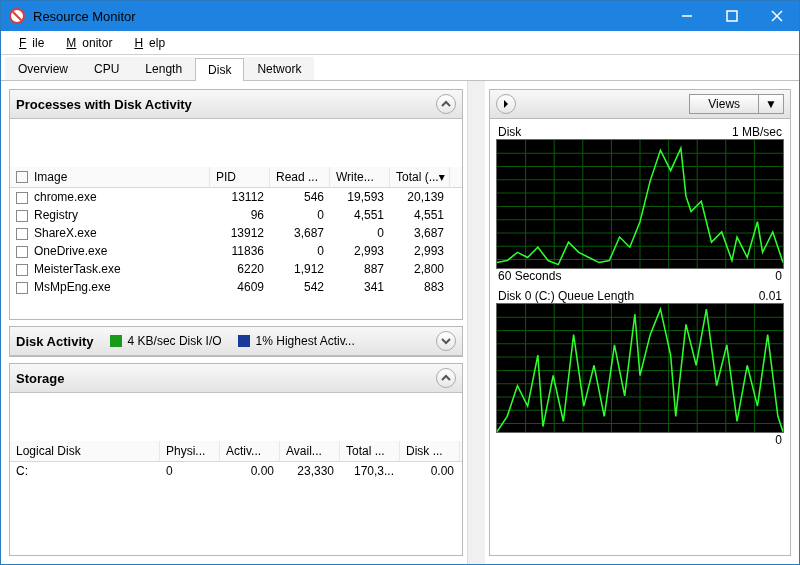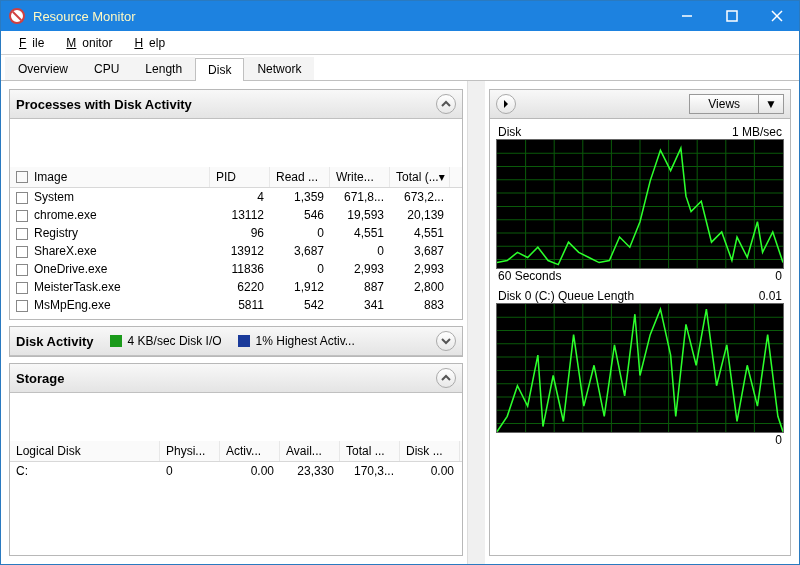--- a/index.html
+++ b/index.html
@@ -1,17 +1,17 @@
 <!DOCTYPE html>
 <html><head>
 <meta charset="utf-8">
 <style>
 * { box-sizing: border-box; margin: 0; padding: 0; }
 body { font-family: "Segoe UI", Tahoma, sans-serif; font-size: 12px; background: #fff; width: 800px; height: 565px; overflow: hidden; border: 1px solid #2a7ac0; }
-.titlebar { background: #1d82e0; height: 30px; display: flex; align-items: center; color: #fef9c3; }
+.titlebar { background: #1d82e0; height: 30px; display: flex; align-items: center; color: #000000; }
 .titlebar .app-icon { width: 16px; height: 16px; margin: 0 8px; border: 2px solid #d04040; border-radius: 50%; position: relative; background: #fff; }
 .titlebar .app-icon::after { content: ""; position: absolute; width: 12px; height: 2px; background: #d04040; transform: rotate(45deg); top: 5px; left: 0; }
 .titlebar .title { flex: 1; font-size: 13px; }
 .winbtns { display: flex; height: 100%; }
 .winbtn { width: 45px; display: flex; align-items: center; justify-content: center; cursor: pointer; }
 .winbtn svg { stroke: #fff; stroke-width: 1.5; fill: none; }
 .menubar { height: 24px; display: flex; align-items: center; padding: 0 6px; gap: 4px; border-bottom: 1px solid #d0d0d0; }
 .menubar span { padding: 2px 6px; cursor: pointer; }
 .menubar .u { text-decoration: underline; }
 .tabs { display: flex; height: 26px; border-bottom: 1px solid #c0c0c0; padding-left: 4px; align-items: flex-end; }
@@ -121,27 +121,20 @@
         <div>PID</div>
         <div>Read ...</div>
         <div>Write...</div>
         <div>
               <span>Total (...</span>
               <span class="sort-ind">▾</span>
             </div>
       </div>
       <div class="tbl-body" id="proc-body">
             <div class="tbl-row">
-              <div><span class="chk"></span>System</div>
-              <div class="num">4</div>
-              <div class="num">1,359</div>
-              <div class="num">671,8...</div>
-              <div class="num">673,2...</div>
-            </div>
-            <div class="tbl-row">
               <div><span class="chk"></span>chrome.exe</div>
               <div class="num">13112</div>
               <div class="num">546</div>
               <div class="num">19,593</div>
               <div class="num">20,139</div>
             </div>
             <div class="tbl-row">
               <div><span class="chk"></span>Registry</div>
               <div class="num">96</div>
               <div class="num">0</div>
@@ -164,21 +157,21 @@
             </div>
             <div class="tbl-row">
               <div><span class="chk"></span>MeisterTask.exe</div>
               <div class="num">6220</div>
               <div class="num">1,912</div>
               <div class="num">887</div>
               <div class="num">2,800</div>
             </div>
             <div class="tbl-row">
               <div><span class="chk"></span>MsMpEng.exe</div>
-              <div class="num">5811</div>
+              <div class="num">4609</div>
               <div class="num">542</div>
               <div class="num">341</div>
               <div class="num">883</div>
             </div>
           </div>
     </div>
 
     <div class="section">
       <div class="section-hdr">
         <span class="title">Disk Activity</span>

